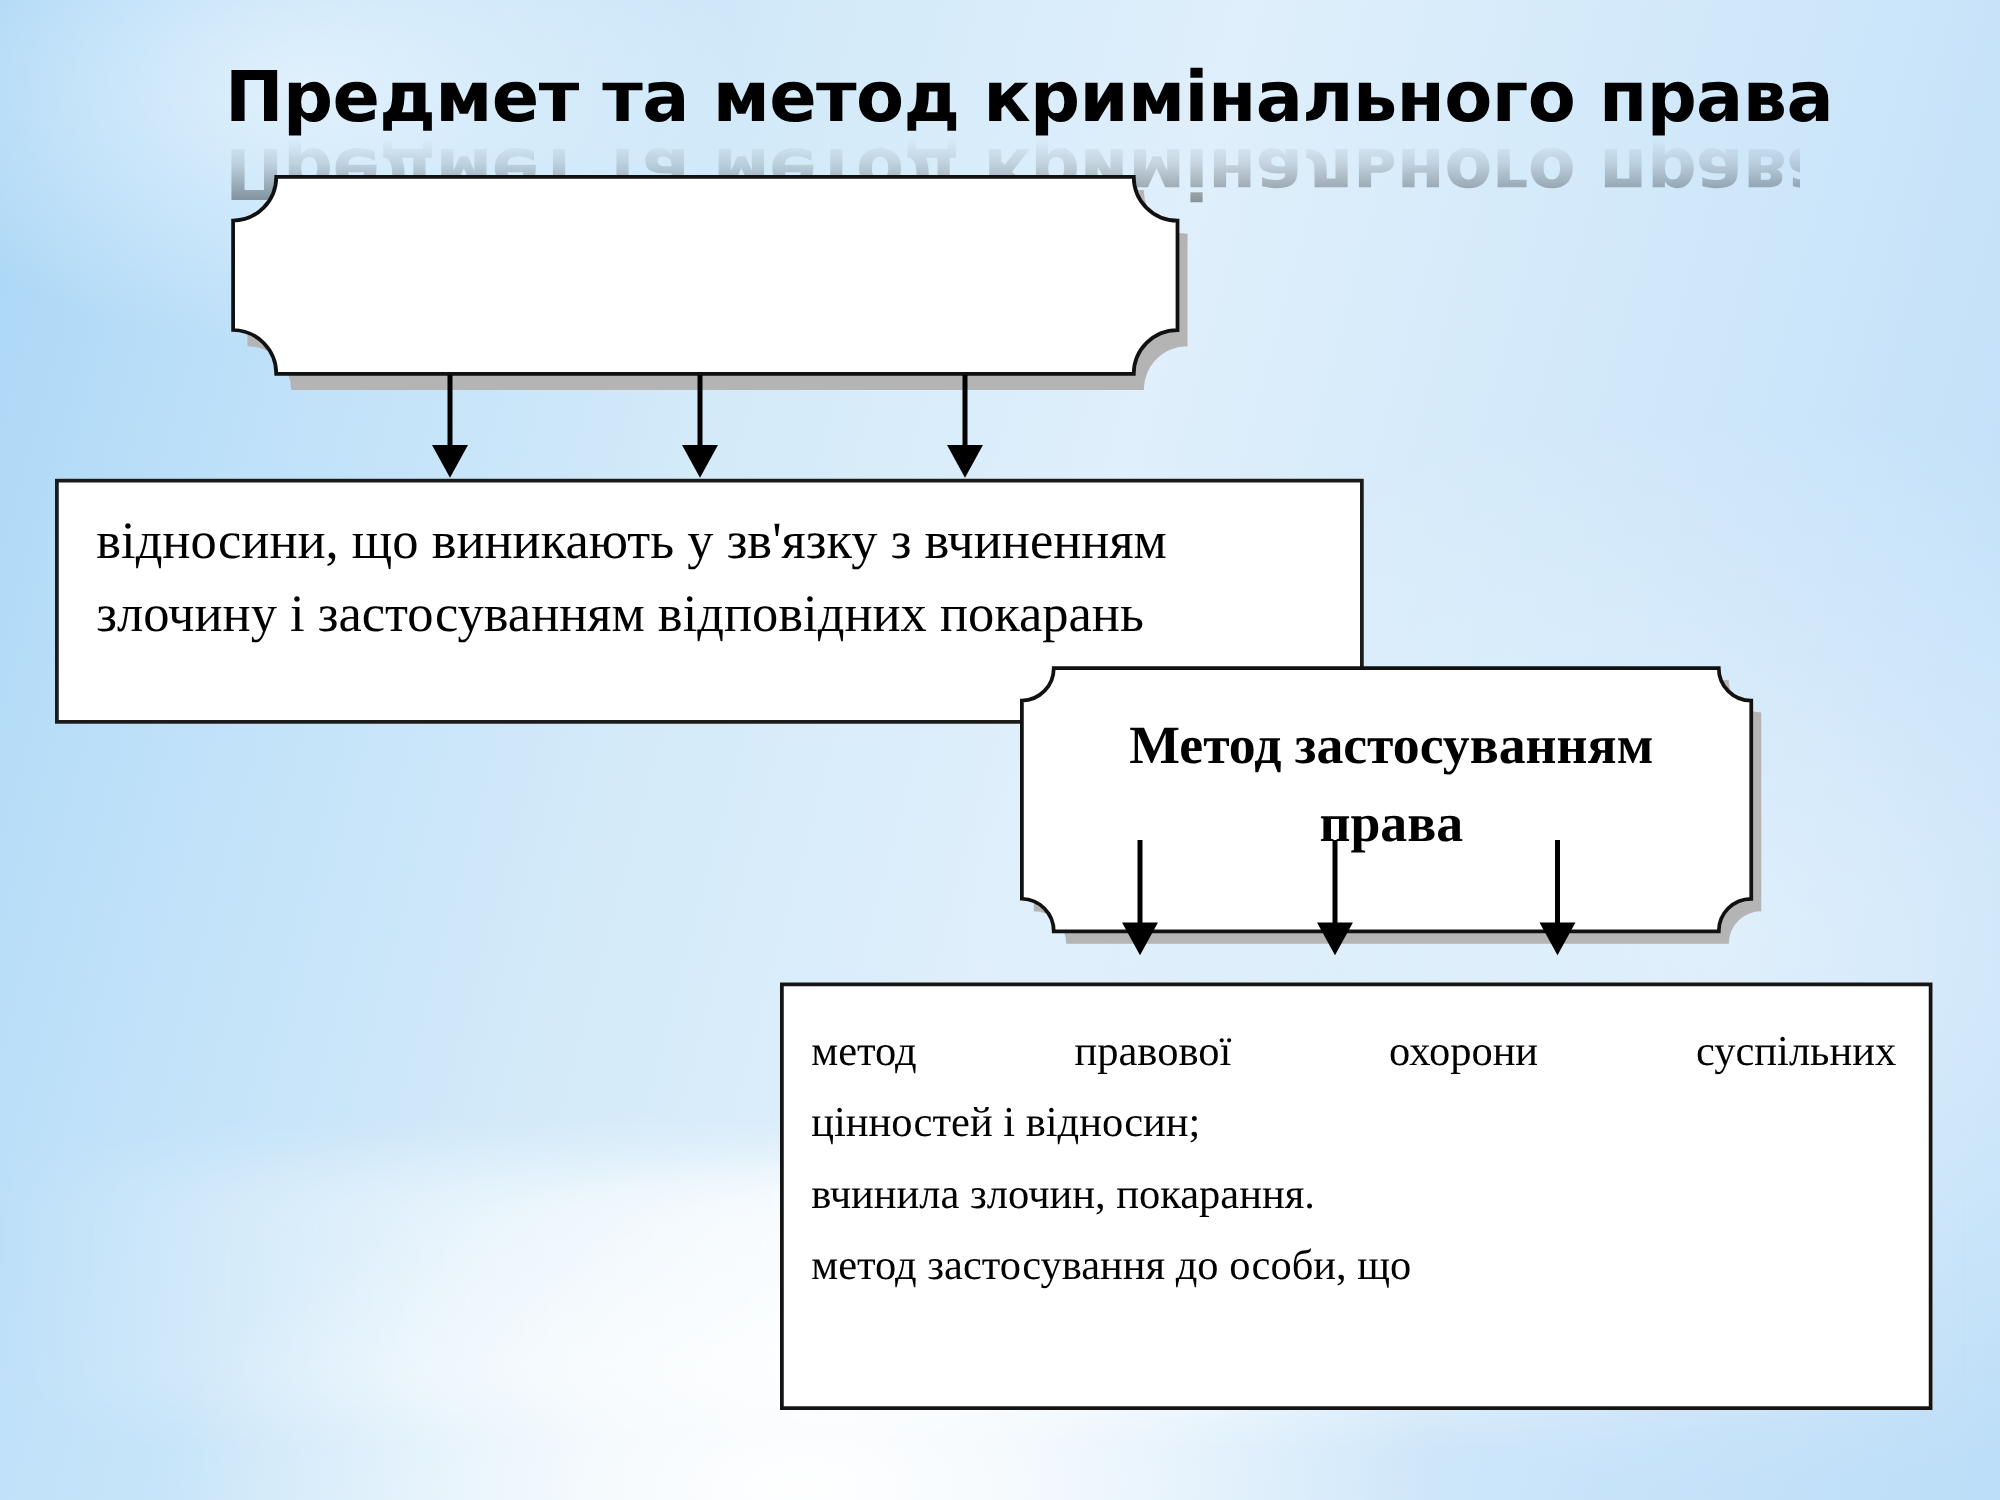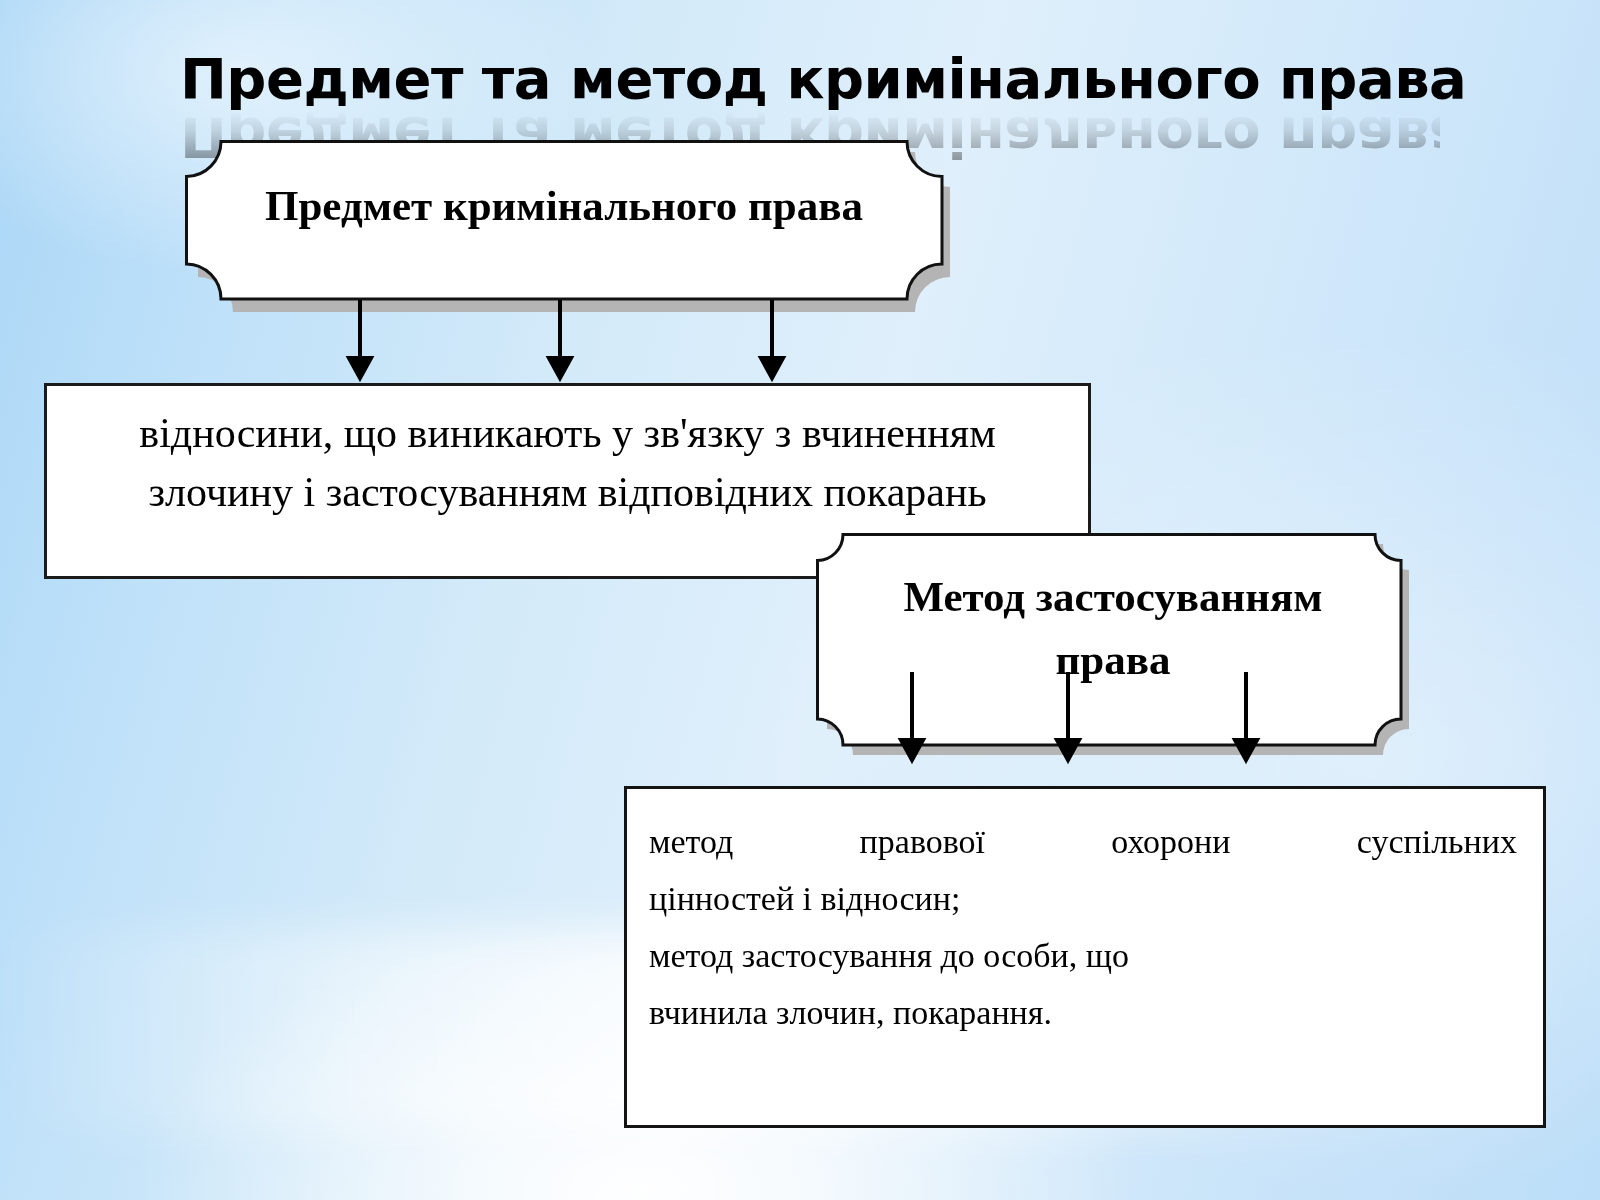--- a/index.html
+++ b/index.html
@@ -157,21 +157,20 @@
     top: 383px;
     width: 1047px;
     height: 196px;
     border: 3px solid #1b1b1b;
     z-index: 2;
   }
   #box-relations .box-text {
     padding: 18px 30px 0 30px;
     font-size: 42px;
     line-height: 59px;
-    text-align: center;
   }
 
   
   #box-method {
     left: 816px;
     top: 533px;
     width: 594px;
     height: 214px;
     z-index: 5;
   }
@@ -232,21 +231,20 @@
     </div>
   </div>
 
   <div class="plaque" id="box-subject">
     <svg width="776" height="180" viewBox="0 0 776 180">
 
       <path d="M 47 12 L 729 12 A 35 35 0 0 0 764 47 L 764 137 A 35 35 0 0 0 729 172 L 47 172 A 35 35 0 0 0 12 137 L 12 47 A 35 35 0 0 0 47 12 Z" fill="#b4b4b4" stroke="none"></path>
 
       <path d="M 35 1.5 L 721 1.5 A 35 35 0 0 0 756 36.5 L 756 124 A 35 35 0 0 0 721 159 L 35 159 A 35 35 0 0 0 0.5 124 L 0.5 36.5 A 35 35 0 0 0 35 1.5 Z" fill="#ffffff" stroke="#111111" stroke-width="3"></path>
     </svg>
-    <div class="plaque-label">Предмет кримінального права</div>
   </div>
 
   <div class="box" id="box-relations">
     <div class="box-text">відносини, що виникають у зв'язку з вчиненням злочину і застосуванням відповідних покарань</div>
   </div>
 
   <svg class="arrow-layer" id="arrows-upper">
     <g stroke="#000000" stroke-width="4" fill="#000000">
       <line x1="360" y1="300" x2="360" y2="360"></line>
       <polygon points="349,358 371,358 360,378"></polygon>
@@ -264,22 +262,22 @@
 
       <path d="M 27 1.5 L 559 1.5 A 26 26 0 0 0 585 27.5 L 585 186 A 26 26 0 0 0 559 212 L 27 212 A 26 26 0 0 0 1.5 186 L 1.5 27.5 A 26 26 0 0 0 27 1.5 Z" fill="#ffffff" stroke="#111111" stroke-width="3"></path>
     </svg>
     <div class="plaque-label">Метод застосуванням права</div>
   </div>
 
   <div class="box" id="box-methods-list">
     <div class="box-text">
       <div class="just-line"> метод правової охорони суспільних</div>
       <div class="plain-line">цінностей і відносин;</div>
+      <div class="plain-line">вчинила злочин, покарання.</div>
       <div class="plain-line"> метод застосування до особи, що</div>
-      <div class="plain-line">вчинила злочин, покарання.</div>
     </div>
   </div>
 
   <svg class="arrow-layer" id="arrows-lower">
     <g stroke="#000000" stroke-width="4" fill="#000000">
       <line x1="912" y1="672" x2="912" y2="742"></line>
       <polygon points="901,740 923,740 912,760"></polygon>
       <line x1="1068" y1="672" x2="1068" y2="742"></line>
       <polygon points="1057,740 1079,740 1068,760"></polygon>
       <line x1="1246" y1="672" x2="1246" y2="742"></line>

